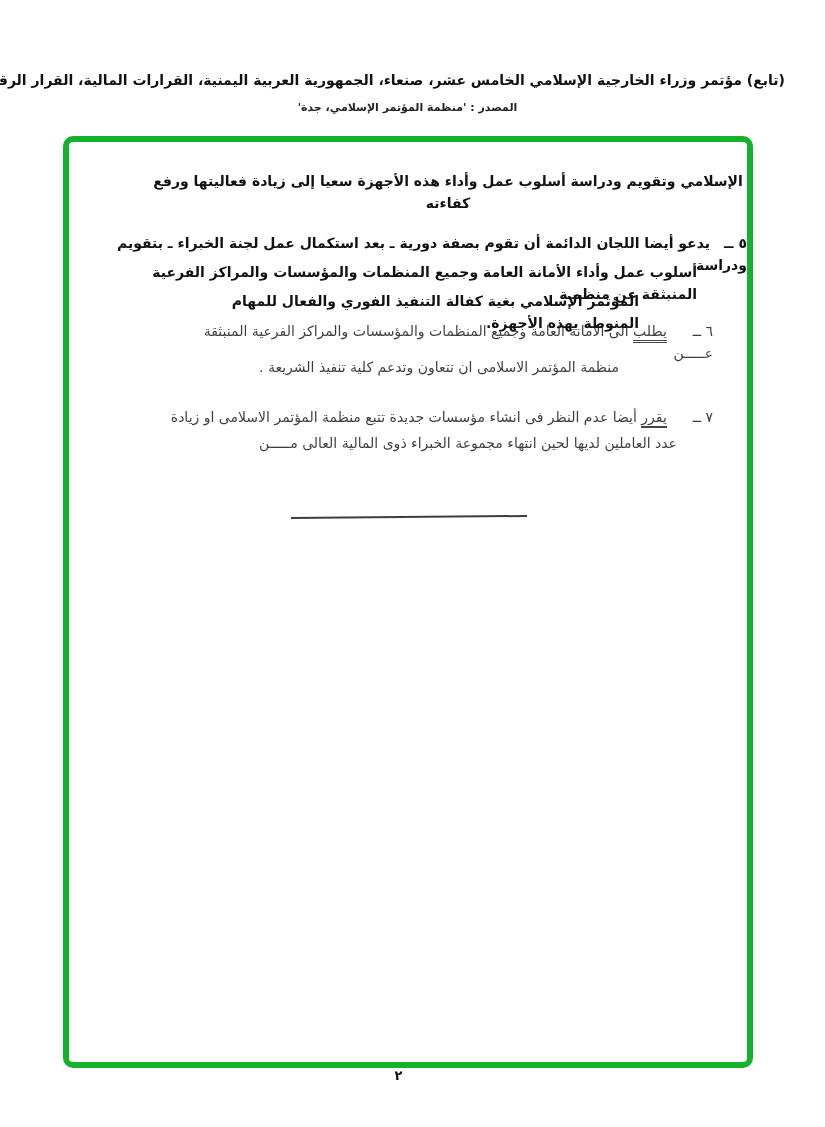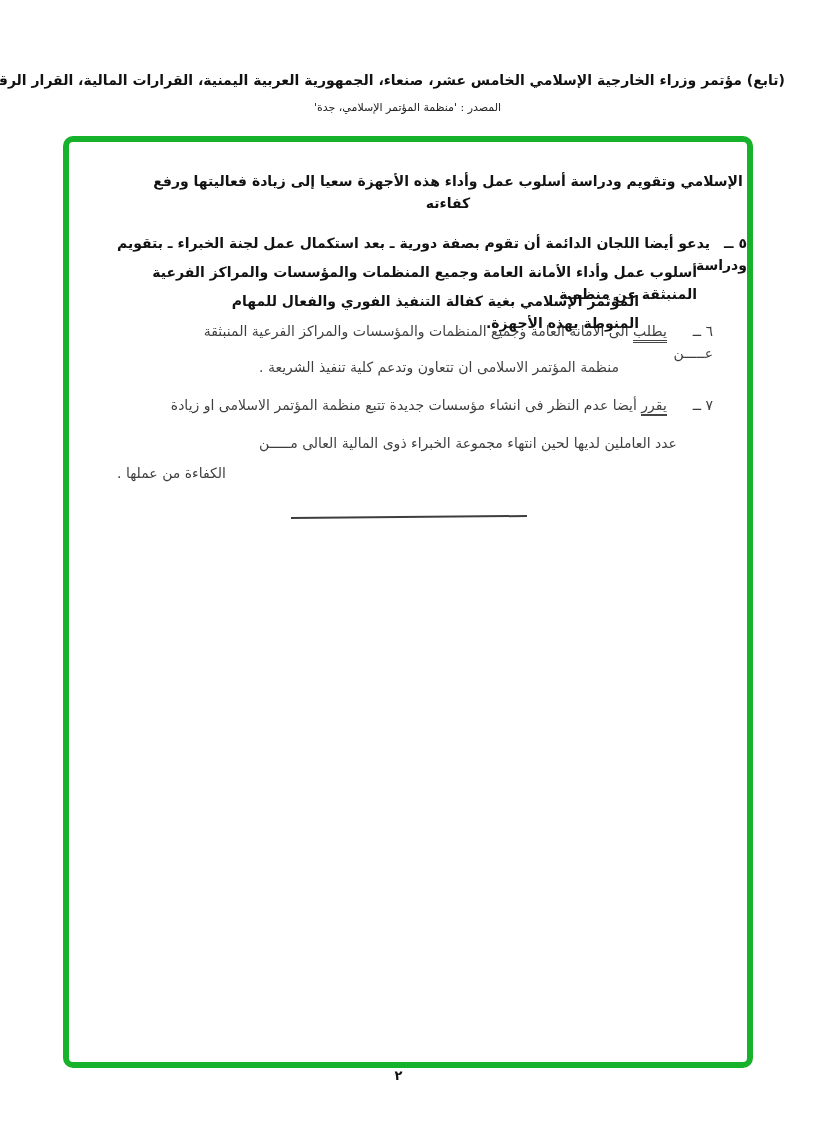--- a/index.html
+++ b/index.html
@@ -8,21 +8,21 @@
     font-family:"DejaVu Sans", sans-serif;color:#161616;overflow:hidden;
   }
   
   .hdr1{
     position:absolute;top:72px;left:40px;right:40px;text-align:center;
     direction:rtl;font-size:14px;font-weight:bold;color:#111;
     letter-spacing:0;white-space:nowrap;
   }
   .hdr2{
     position:absolute;top:101px;left:0;right:10px;text-align:center;
-    direction:rtl;font-size:11px;font-weight:normal;color:#222;
+    direction:rtl;font-size:11px;font-weight:bold;color:#222;
   }
   
   .green-box{
     position:absolute;left:63px;top:136px;width:678px;height:920px;
     border:6px solid #17b22b;border-radius:10px;background:#fff;
   }
   .green-box .line{
     position:absolute;left:0;right:0;direction:rtl;
     font-size:14px;line-height:22px;color:#121212;
   }
@@ -59,22 +59,21 @@
     <span class="num">٥ ــ</span><span>يدعو أيضا اللجان الدائمة أن تقوم بصفة دورية ـ بعد استكمال عمل لجنة الخبراء ـ بتقويم ودراسة</span>
   </div>
   <div class="line crisp t-right" style="top:119px;padding-right:50px;padding-left:40px;">أسلوب عمل وأداء الأمانة العامة وجميع المنظمات والمؤسسات والمراكز الفرعية المنبثقة عن منظمـة</div>
   <div class="line crisp t-right" style="top:148px;padding-right:108px;padding-left:120px;">المؤتمر الإسلامي بغية كفالة التنفيذ الفوري والفعال للمهام المنوطة بهذه الأجهزة.</div>
 
   <div class="line faded t-right" style="top:178px;padding-right:34px;padding-left:100px;">
     <span class="num" style="padding-left:26px;">٦ ــ</span><span class="u-double">يطلب</span><span> الى الامانة العامة وجميع المنظمات والمؤسسات والمراكز الفرعية المنبثقة عـــــن</span>
   </div>
   <div class="line faded t-center" style="top:214px;padding-left:62px;">منظمة المؤتمر الاسلامى ان تتعاون وتدعم كلية تنفيذ الشريعة .</div>
 
-  <div class="line faded t-right" style="top:252px;padding-right:34px;padding-left:50px;">
+  <div class="line faded t-right" style="top:264px;padding-right:34px;padding-left:50px;">
     <span class="num" style="padding-left:26px;">٧ ــ</span><span class="u-single">يقرر</span><span> أيضا عدم النظر فى انشاء مؤسسات جديدة تتبع منظمة المؤتمر الاسلامى او زيادة</span>
   </div>
   <div class="line faded t-center" style="top:290px;padding-left:120px;">عدد العاملين لديها لحين انتهاء مجموعة الخبراء ذوى المالية العالى مـــــن</div>
-  <div class="line faded t-left" style="top:320px;padding-left:48px;">الكفاءة من عملها .</div>
 
   <div class="mid-rule"></div>
 </div>
 
 <div class="page-num">٢</div>
 
 </body></html>

